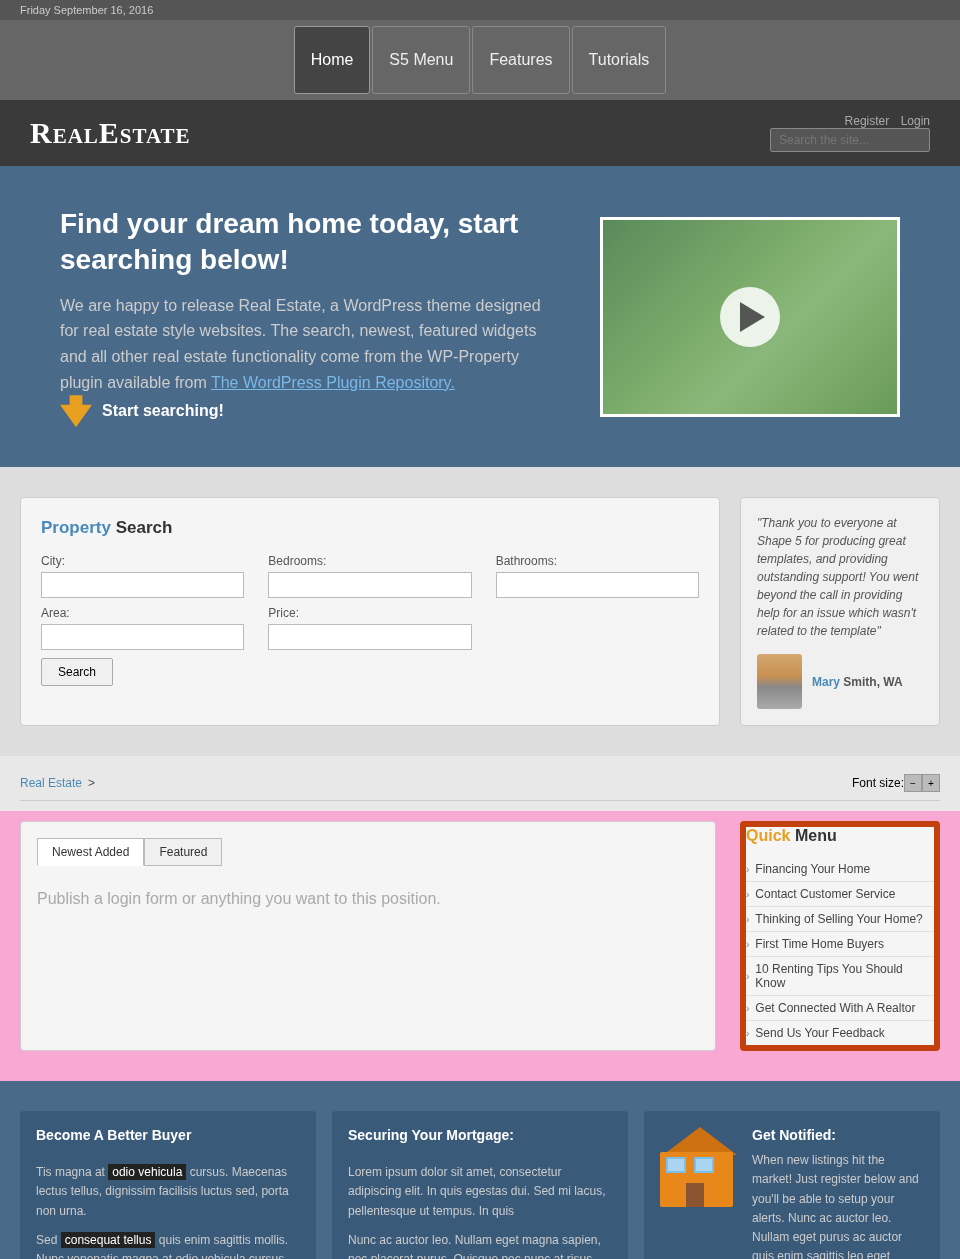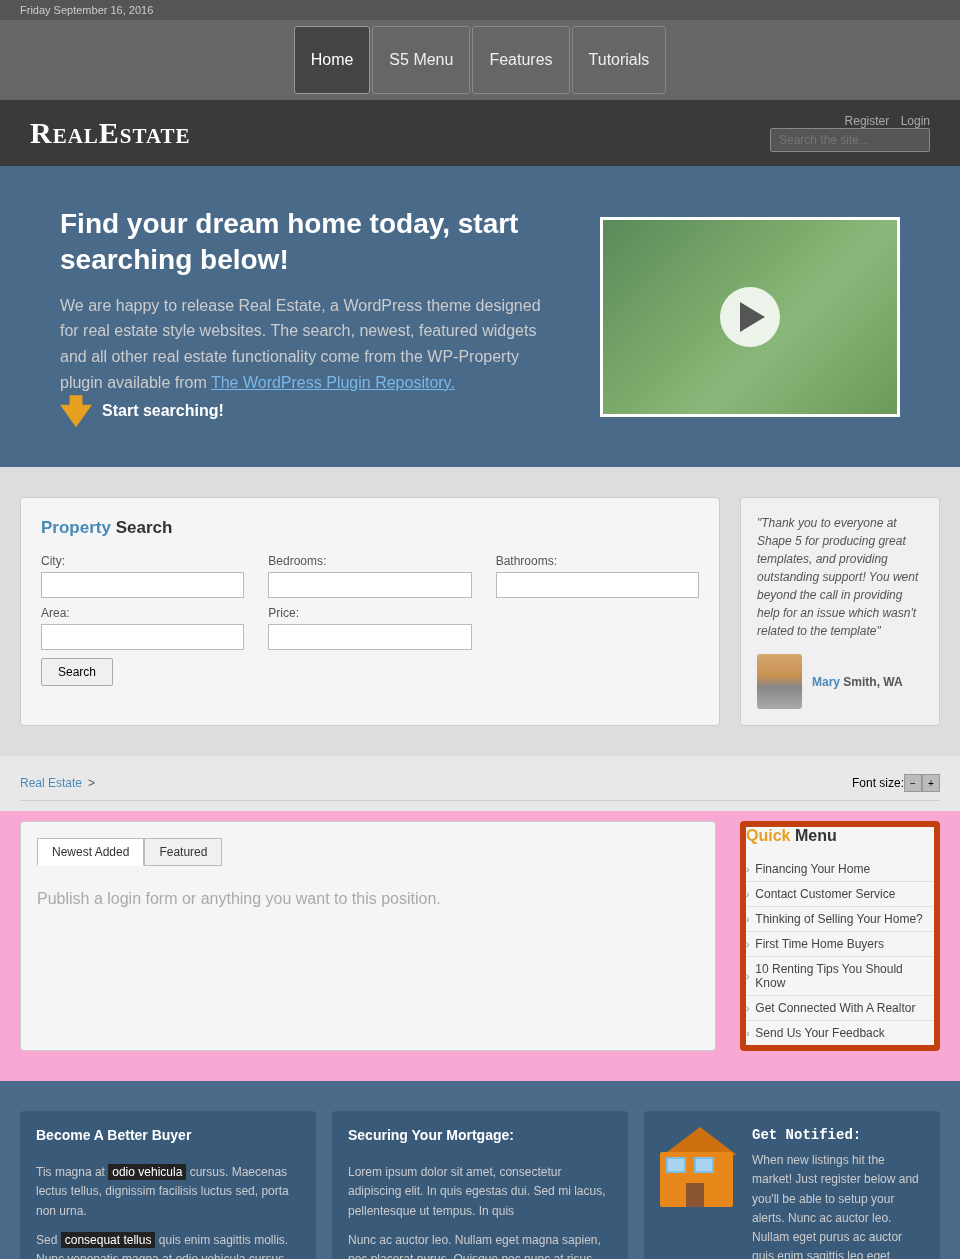--- a/index.html
+++ b/index.html
@@ -79,21 +79,21 @@
     .quick-chevron { color: #888; font-size: 10px; }
 
     
     .bottom-sections { background: #4a6a8a; padding: 30px 20px; display: flex; gap: 16px; }
     .bottom-col { flex: 1; background: #3a5a7a; border-radius: 4px; padding: 16px; }
     .bottom-col-title { font-size: 14px; font-weight: bold; color: #fff; margin-bottom: 20px; }
     .bottom-col-text { font-size: 12px; color: #ccc; line-height: 1.6; }
     .highlighted-word { background: #222; color: #fff; padding: 1px 4px; }
     .bottom-col-notify { flex: 1; background: #3a5a7a; border-radius: 4px; padding: 16px; display: flex; gap: 10px; align-items: flex-start; }
     .notify-text { font-size: 12px; color: #ccc; line-height: 1.6; }
-    .notify-title { font-size: 14px; font-weight: bold; color: #fff; margin-bottom: 8px; font-family: Liberation Mono, monospace; }
+    .notify-title { font-size: 14px; font-weight: bold; color: #fff; margin-bottom: 8px; }
   </style>
 </head>
 <body>
 
 <div class="top-bar">
   <span>Friday September 16, 2016</span>
   <span></span>
 </div>
 
 <div class="nav-bar">

